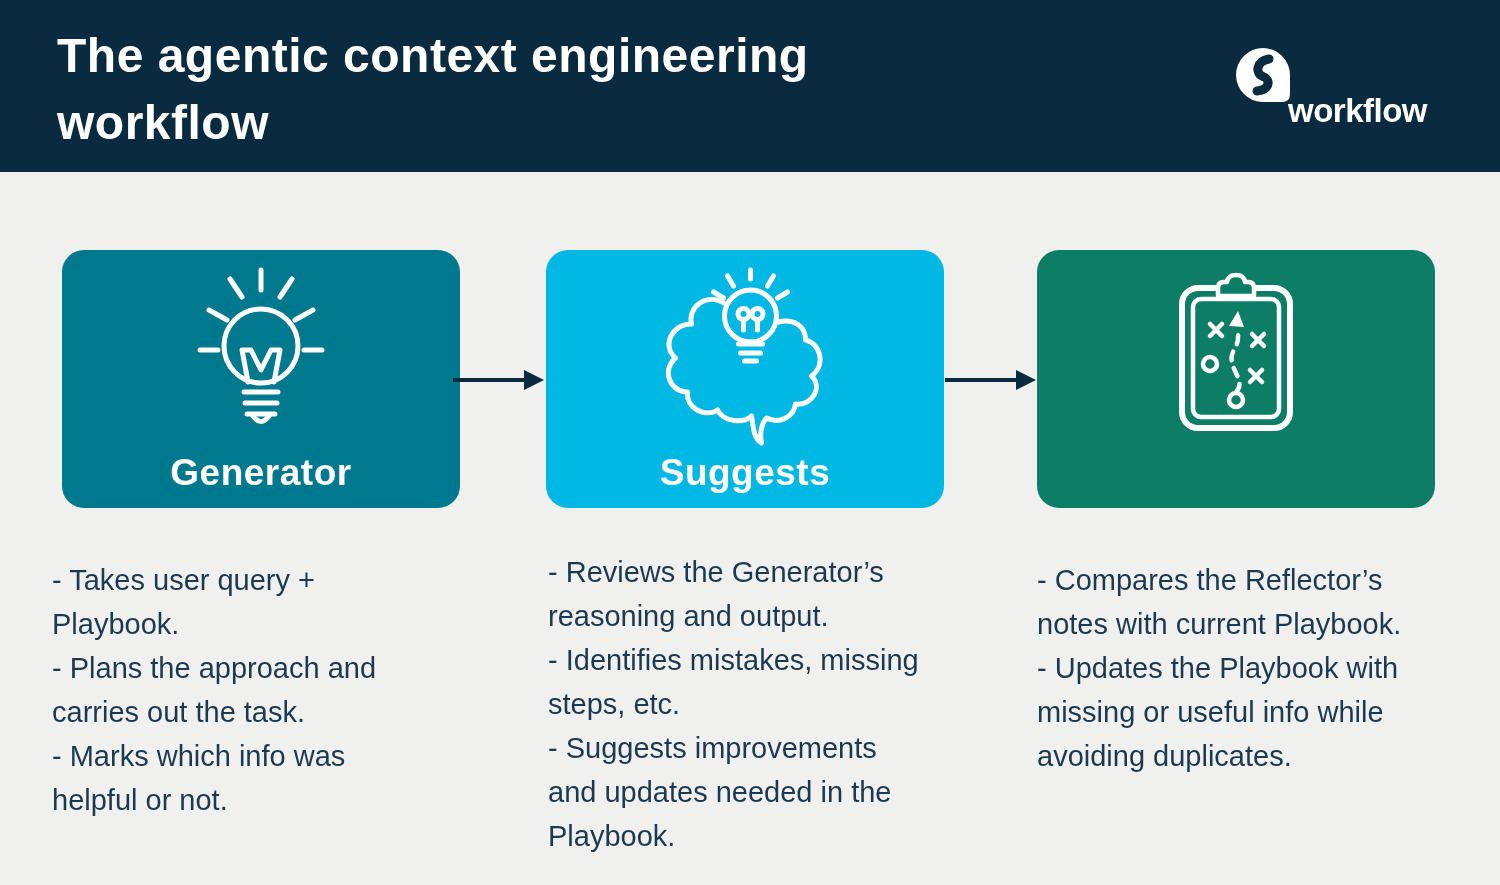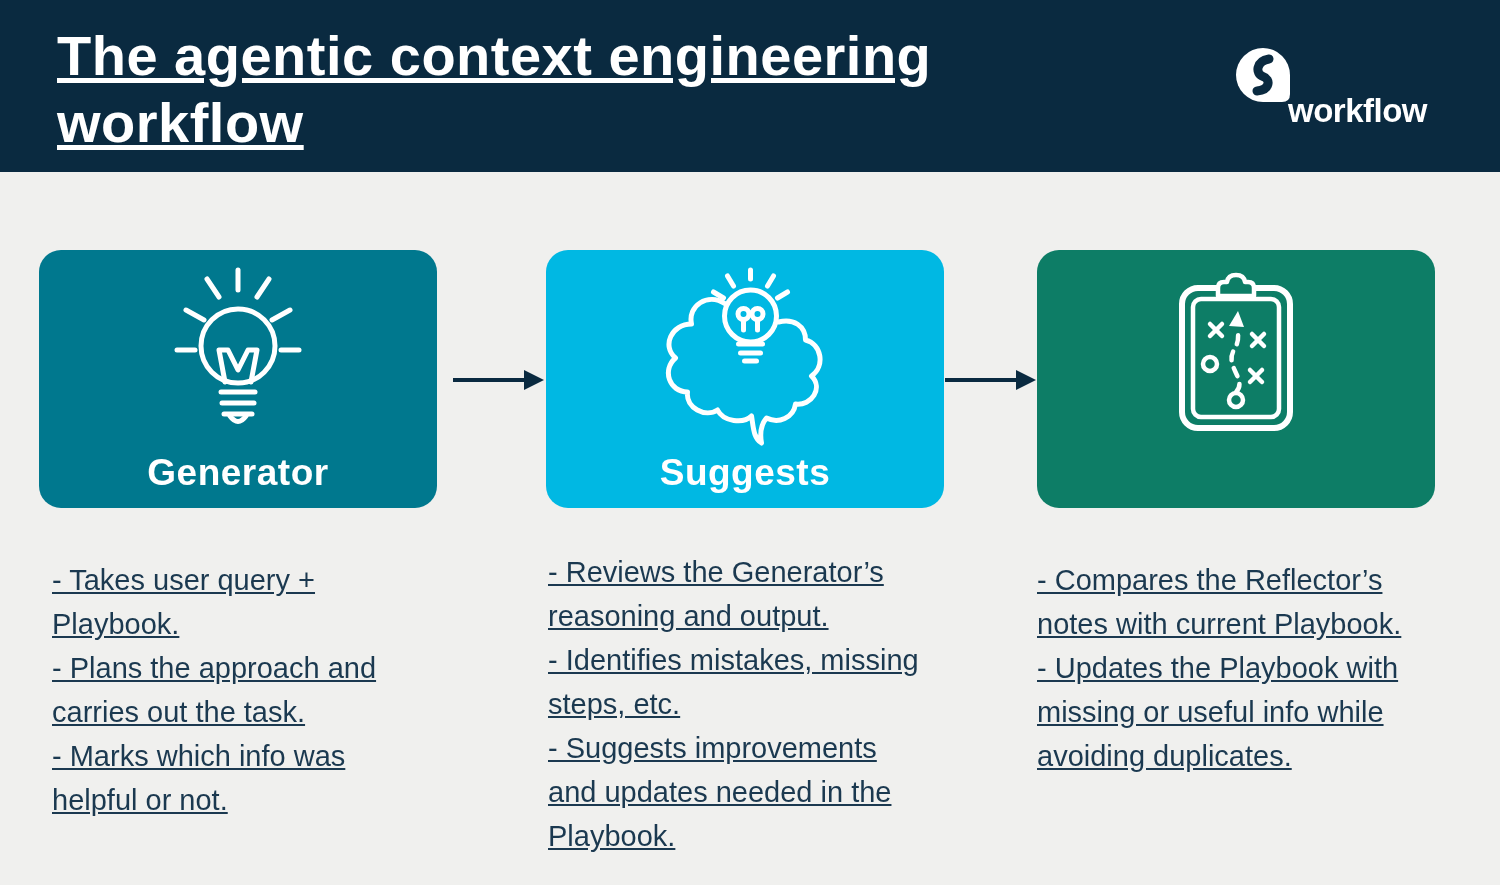--- a/index.html
+++ b/index.html
@@ -4,48 +4,48 @@
 <style>
   :root{
     --header_bg:#0a2a40; --page_bg:#f0f0ee; --text:#1b3950; --arrow:#0a2a40;
     --generator:#00788e; --reflector:#00b8e3; --curator:#0d7d66; --white:#ffffff;
   }
   *{margin:0;padding:0;box-sizing:border-box;}
   html,body{width:1500px;height:885px;}
   body{font-family:"Liberation Sans",sans-serif;background:var(--page_bg);position:relative;overflow:hidden;}
 
   .header{position:absolute;left:0;top:0;width:1500px;height:172px;background:var(--header_bg);}
-  .title{position:absolute;left:57px;top:22px;color:var(--white);font-size:56px;line-height:67px;
-         font-weight:bold;letter-spacing:0.5px;white-space:pre-line;text-decoration:underline;}
+  .title{position:absolute;left:57px;top:22px;color:var(--white);font-size:48px;line-height:67px;
+         font-weight:bold;letter-spacing:0.5px;white-space:pre-line;}
   .logo{position:absolute;left:1232px;top:46px;width:230px;height:100px;}
   .logo-icon{position:absolute;left:4px;top:2px;}
   .brand{position:absolute;left:56px;top:46px;color:var(--white);font-size:33px;font-weight:bold;
          letter-spacing:-0.5px;}
 
   .card{position:absolute;top:250px;width:398px;height:258px;border-radius:22px;}
-  .card-0{left:39px;background:var(--generator);}
+  .card-0{left:62px;background:var(--generator);}
   .card-1{left:546px;background:var(--reflector);}
   .card-2{left:1037px;background:var(--curator);}
   .card-icon{position:absolute;left:50%;transform:translateX(-50%);}
   .card-label{position:absolute;bottom:14px;left:0;width:100%;text-align:center;color:var(--white);
               font-size:37px;font-weight:bold;letter-spacing:0.5px;}
 
   .st{stroke:var(--white);fill:none;stroke-width:5;stroke-linecap:round;stroke-linejoin:round;}
   .st4{stroke:var(--white);fill:none;stroke-width:4.5;stroke-linecap:round;stroke-linejoin:round;}
   .st6{stroke:var(--white);fill:none;stroke-width:6;stroke-linecap:round;stroke-linejoin:round;}
   .fl{fill:var(--white);stroke:none;}
   .clip-tab{fill:var(--curator);stroke:var(--white);stroke-width:4.5;stroke-linejoin:round;}
   .dashed{stroke-dasharray:9 8;}
   .arrow{position:absolute;top:367px;}
   .arrow line{stroke:var(--arrow);stroke-width:4;}
   .arrow path{fill:var(--arrow);}
   .arrow-0{left:452px;}
   .arrow-1{left:944px;}
 
-  .desc{position:absolute;color:var(--text);font-size:29px;line-height:44px;white-space:pre-line;text-decoration:underline;}
+  .desc{position:absolute;color:var(--text);font-size:29px;line-height:44px;white-space:pre-line;}
   .desc-0{left:52px;top:558px;width:480px;}
   .desc-1{left:548px;top:550px;width:490px;}
   .desc-2{left:1037px;top:558px;width:480px;}
 </style>
 </head>
 <body>
 
 <div class="header">
   <h1 class="title">The agentic context engineering
 workflow</h1>

